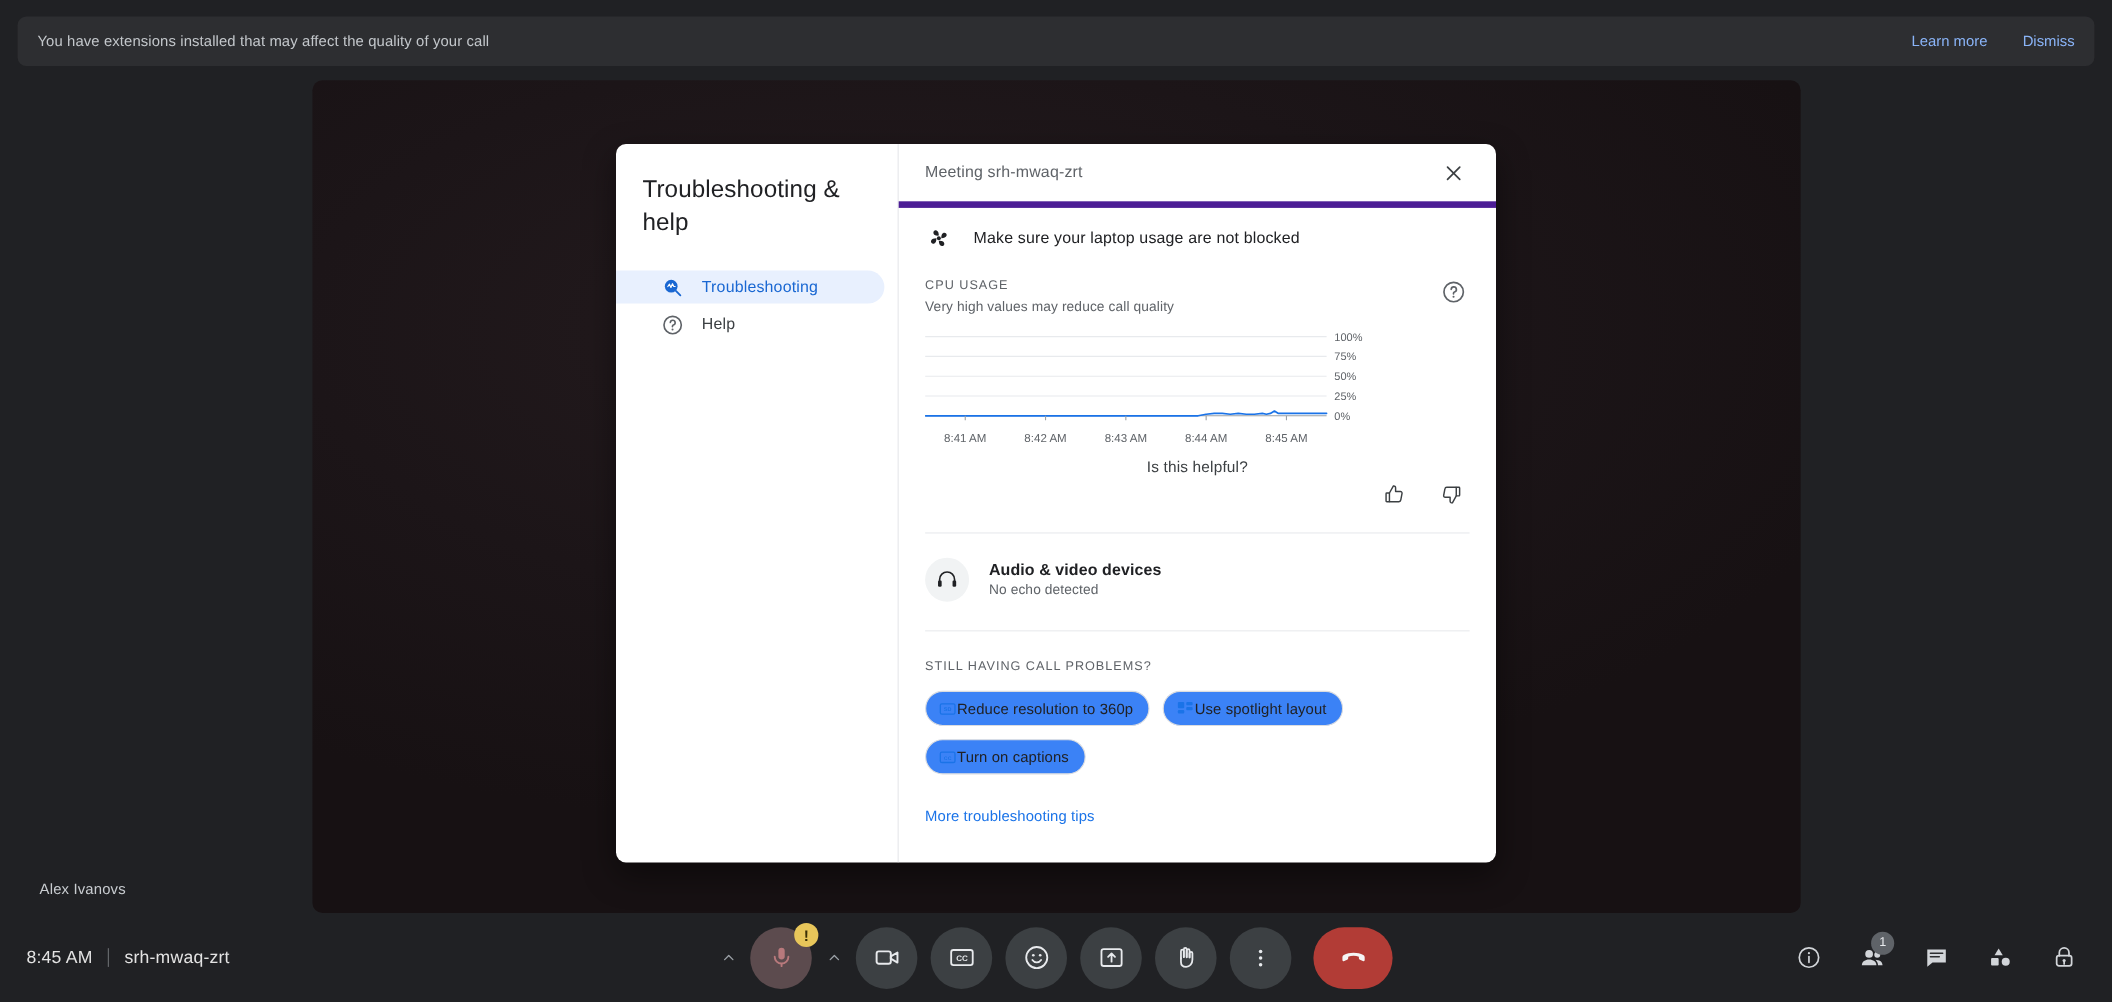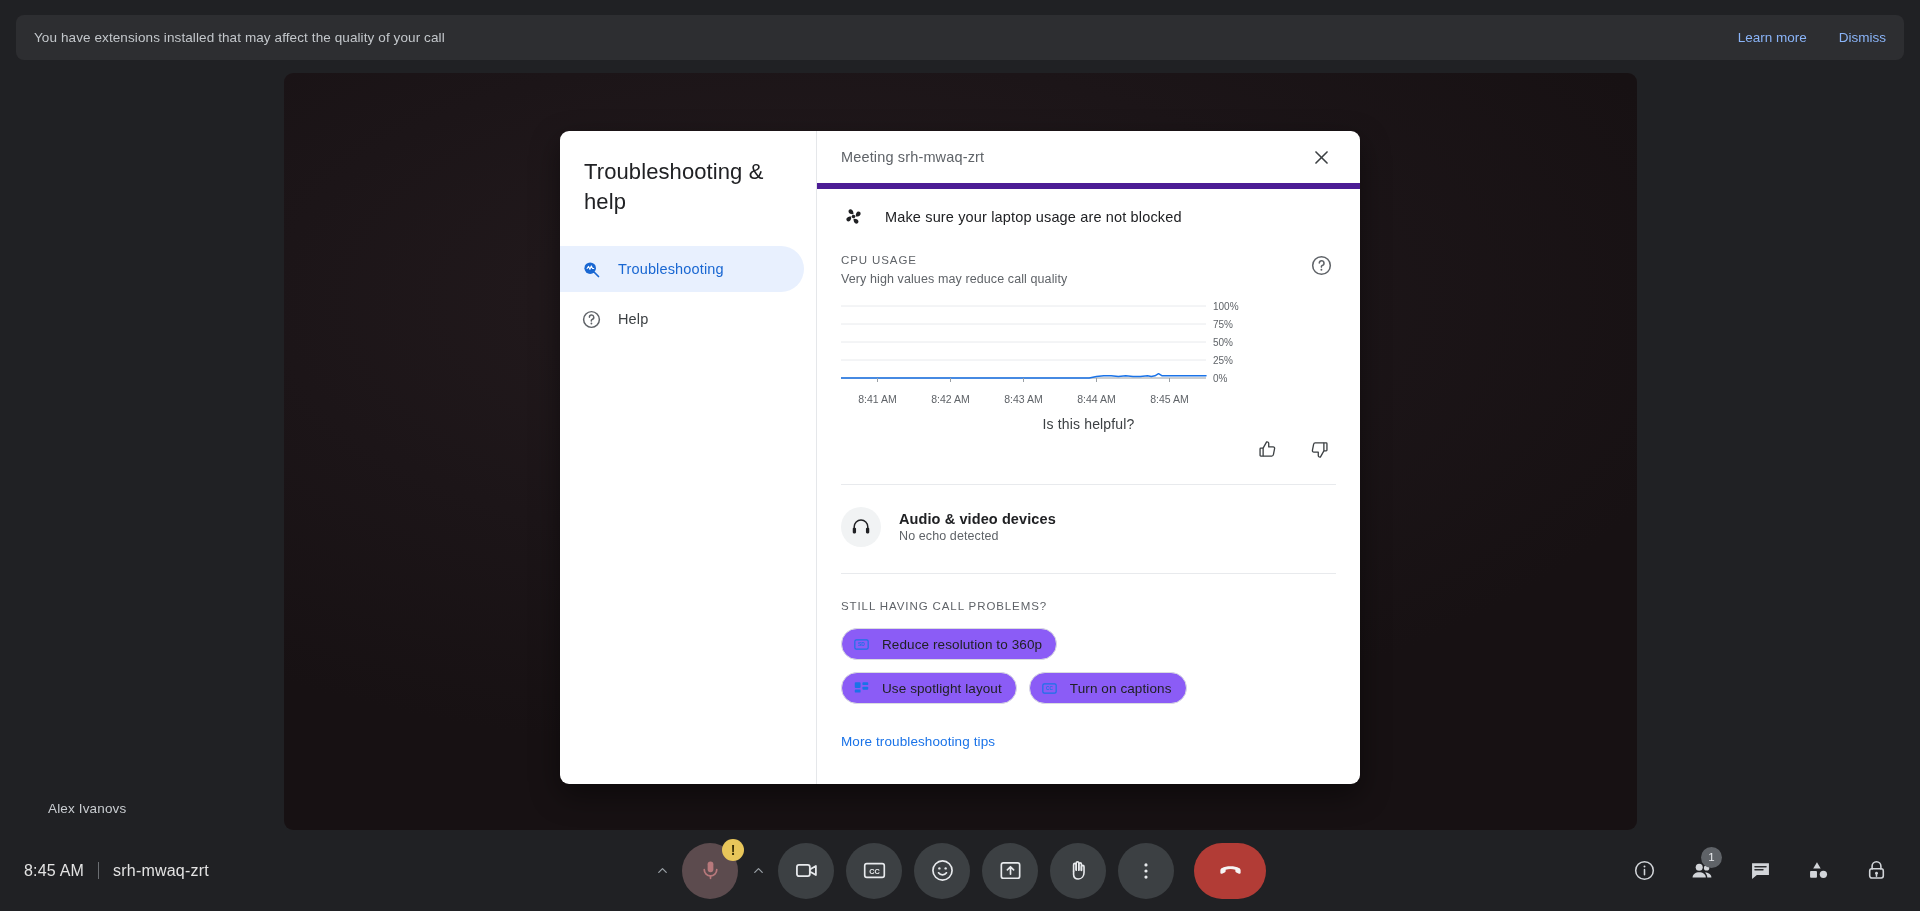--- a/index.html
+++ b/index.html
@@ -31,21 +31,21 @@
   #stage { position: absolute; inset: 0; }
   #video-tile {
     position: absolute;
     left: 284px; top: 73px; width: 1353px; height: 757px;
     background:
       radial-gradient(ellipse 70% 60% at 38% 30%, #241b1e 0%, #1c1518 55%, #171113 100%);
     border-radius: 9px;
     overflow: hidden;
   }
   #participant-name {
-    position: absolute; left: 48px; top: 801px;
+    position: absolute; left: 36px; top: 801px;
     font-size: 13.5px; color: #c8ccd0; letter-spacing: .15px;
   }
 
   
   #bottombar { position: absolute; left: 0; bottom: 0; width: 1920px; height: 81px; }
   #meeting-meta {
     position: absolute; left: 24px; top: 50%; transform: translateY(-50%);
     display: flex; align-items: center; gap: 14px;
     font-size: 16px; color: #e3e3e3; letter-spacing: .2px;
   }
@@ -111,22 +111,22 @@
     border-right: 1px solid #e5e7ea;
     padding: 26px 0 0 0;
   }
   #dialog-title {
     font-size: 22px; color: #202124; font-weight: 400;
     line-height: 1.35; padding: 0 24px 0 24px; letter-spacing: .1px;
   }
   #nav { margin-top: 30px; }
   .nav-item {
     display: flex; align-items: center; gap: 16px;
-    height: 46px; margin: 0 12px 4px 0;
-    padding-left: 20px;
+    height: 30px; margin: 0 12px 4px 0;
+    padding-left: 40px;
     border-radius: 0 23px 23px 0;
     cursor: pointer;
     font-size: 14.5px; color: #3c4043; letter-spacing: .15px;
   }
   .nav-item.active { background: #e8f0fe; color: #1967d2; font-weight: 500; }
   .nav-item .nico { width: 22px; height: 22px; flex: none; display:flex; align-items:center; justify-content:center;}
 
   #dialog-right { flex: 1; display: flex; flex-direction: column; min-width: 0; position: relative; }
   #dialog-head {
     height: 58px; flex: none; display: flex; align-items: center;
@@ -195,24 +195,24 @@
   #devices-row .dico {
     width: 40px; height: 40px; border-radius: 50%; background: #f1f3f4;
     display: flex; align-items: center; justify-content: center; flex: none;
   }
   #devices-row .dtitle { font-size: 14.5px; color: #202124; font-weight: bold; letter-spacing: .1px; }
   #devices-row .dsub { font-size: 12.5px; color: #5f6368; margin-top: 2px; letter-spacing: .1px; }
 
   #problems { padding-top: 26px; }
   #chips { display: flex; flex-wrap: wrap; gap: 12px; margin-top: 16px; max-width: 400px; }
   .chip {
-    display: inline-flex; align-items: center; gap: 12px;
+    display: inline-flex; align-items: center; gap: 0;
     height: 32px; padding: 0 14px 0 11px;
     border: 1px solid #dadce0; border-radius: 16px;
-    background: #8b5cf6; cursor: pointer;
+    background: #3b82f6; cursor: pointer;
     font-size: 13.5px; color: #202124; letter-spacing: .1px;
     white-space: nowrap;
   }
   .chip .cico { width: 17px; height: 17px; flex: none; display:flex;align-items:center;justify-content:center;}
   #more-link {
     display: inline-block; margin-top: 30px;
     font-size: 13.5px; color: #1a73e8; cursor: pointer; letter-spacing: .1px;
   }
 </style>
 </head>

